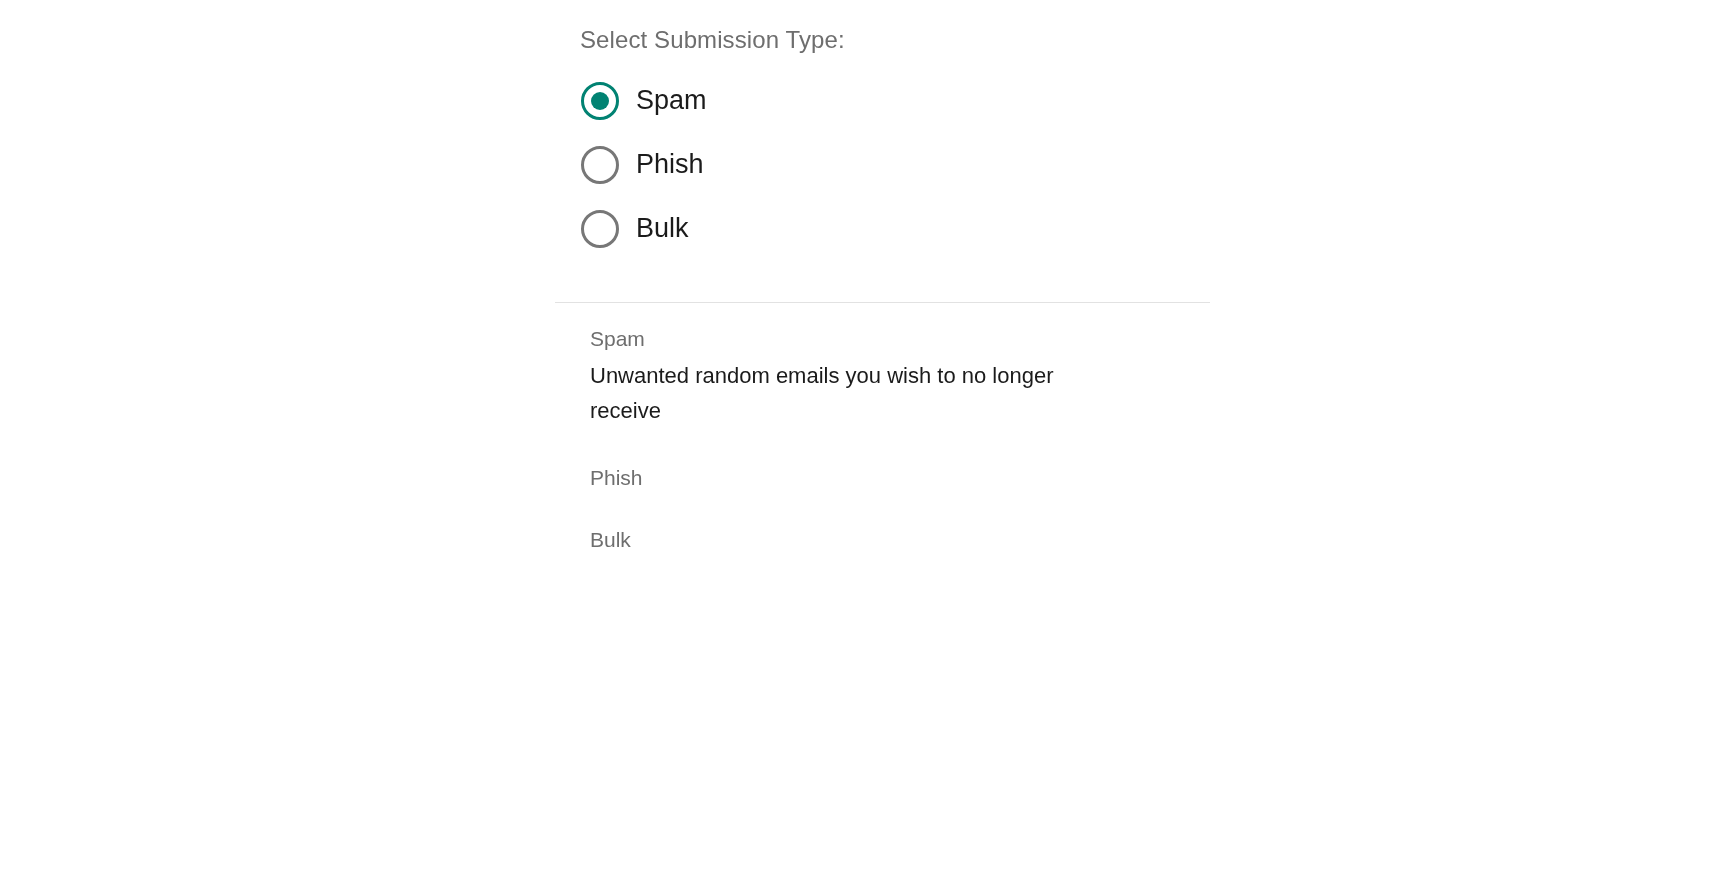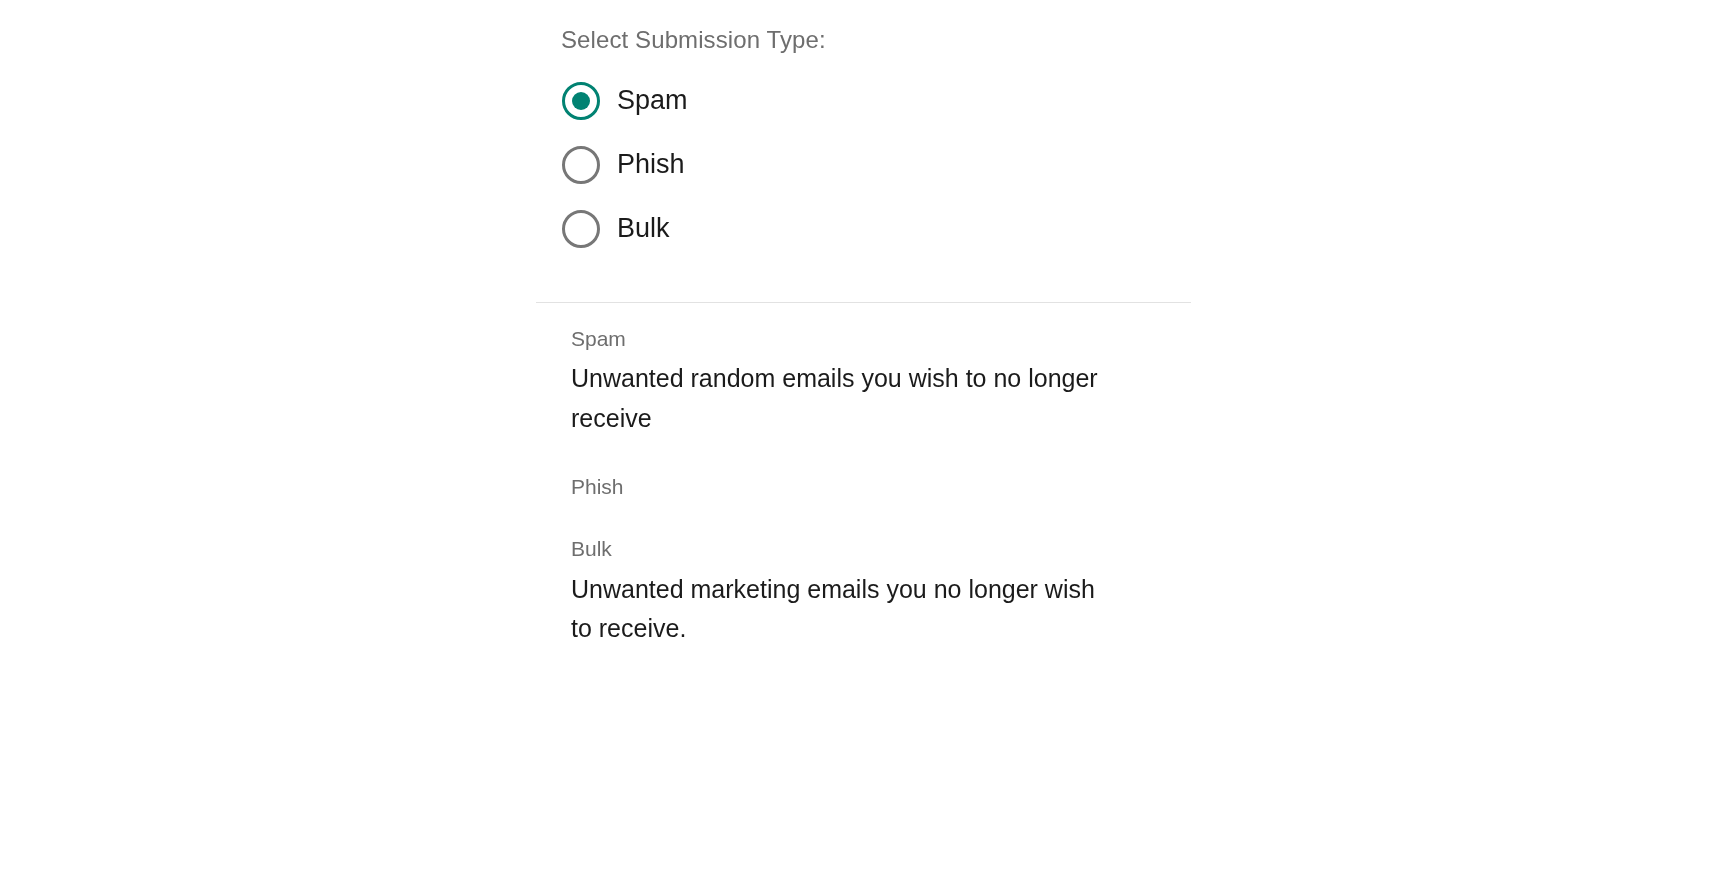--- a/index.html
+++ b/index.html
@@ -16,21 +16,21 @@
   }
 
   .page {
     position: relative;
     width: 1730px;
     height: 886px;
   }
 
   .panel {
     position: absolute;
-    left: 531px;
+    left: 550px;
     top: 0;
     width: 660px;
   }
 
   .section-label {
     font-size: 24px;
     color: #6e6e6e;
     line-height: 1.2;
     margin: 0;
     padding: 26px 0 0 30px;
@@ -103,21 +103,21 @@
   }
 
   .desc-title {
     font-size: 21px;
     color: #6e6e6e;
     line-height: 1.3;
     margin: 0 0 7px 0;
   }
 
   .desc-body {
-    font-size: 25px;
+    font-size: 22px;
     color: #1b1b1b;
     line-height: 1.58;
     margin: 0;
     max-width: 530px;
   }
 </style>
 </head>
 <body>
 
 <div class="page">
@@ -158,19 +158,18 @@
         <div class="desc-title">Spam</div>
         <div class="desc-body">Unwanted random emails you wish to no longer receive</div>
       </div>
 
       <div class="desc-block">
         <div class="desc-title">Phish</div>
       </div>
 
       <div class="desc-block">
         <div class="desc-title">Bulk</div>
-        <div class="desc-body">Unwanted marketing emails you no longer wish to receive.</div>
       </div>
 
     </div>
 
   </div>
 </div>
 
 </body></html>

